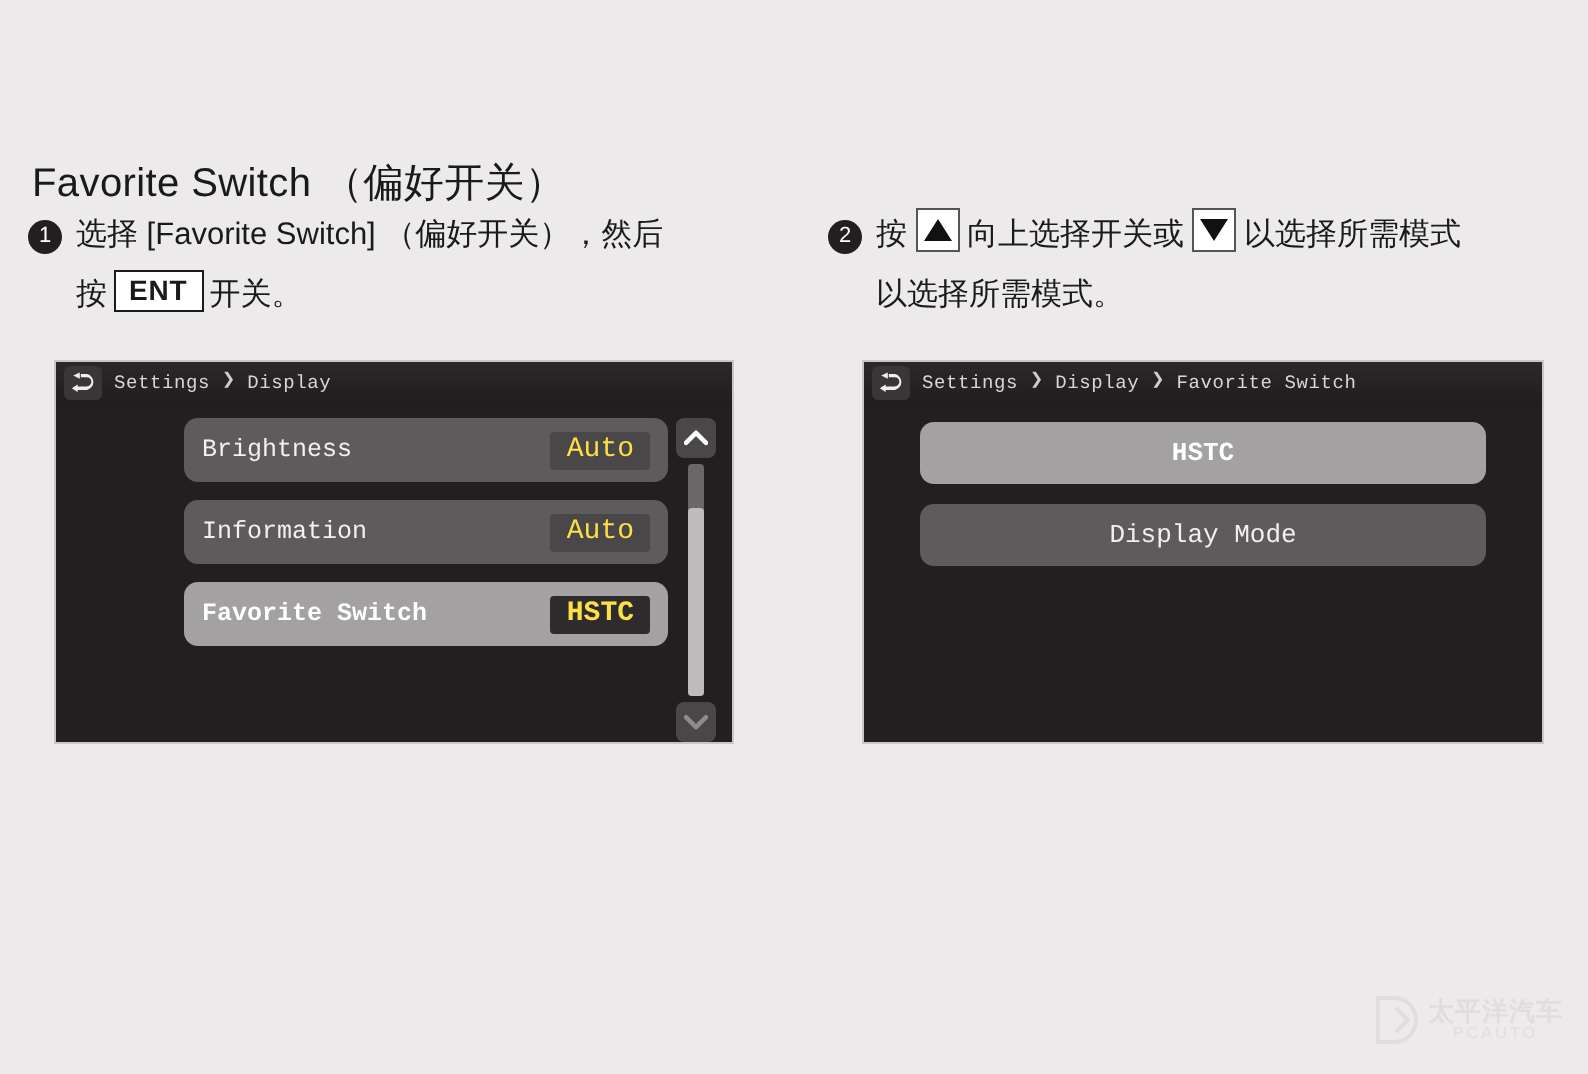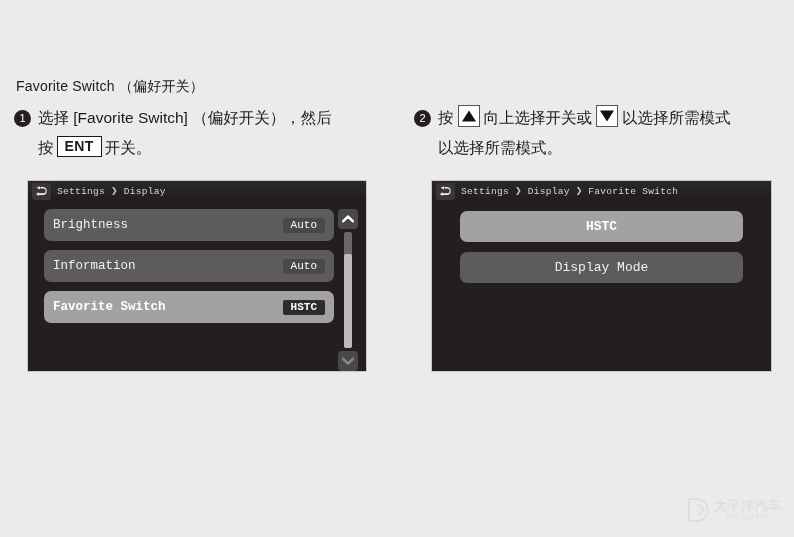--- a/index.html
+++ b/index.html
@@ -14,21 +14,21 @@
     position: relative;
     overflow: hidden;
     color: #1c1c1c;
   }
 
   
   .page-title {
     position: absolute;
     left: 16px;
     top: 78px;
-    font-size: 14px;
+    font-size: 20px;
     letter-spacing: .2px;
     color: #1a1a1a;
     white-space: nowrap;
   }
 
   .step {
     position: absolute;
     font-size: 15.5px;
     line-height: 30px;
     color: #1a1a1a;
@@ -167,38 +167,39 @@
   }
   .srow {
     height: 32px;
     border-radius: 7px;
     background: #5e5b5c;
     display: flex;
     align-items: center;
     padding: 0 9px;
     margin-bottom: 9px;
     box-sizing: border-box;
+    margin-left: 48px;
   }
   .srow.selected {
     background: #a3a1a2;
   }
   .srow-label {
     color: #f2f0f0;
     font-size: 12.5px;
     flex: 1 1 auto;
     white-space: nowrap;
   }
   .srow.selected .srow-label {
     color: #ffffff;
     font-weight: bold;
   }
   .srow-value {
     background: #4a4748;
-    color: #ffffff;
-    font-size: 11px;
+    color: #fde047;
+    font-size: 14px;
     padding: 1px 8px 2px 8px;
     border-radius: 2px;
     white-space: nowrap;
   }
   .srow.selected .srow-value {
     background: #2e2b2c;
     font-weight: bold;
   }
 
   

